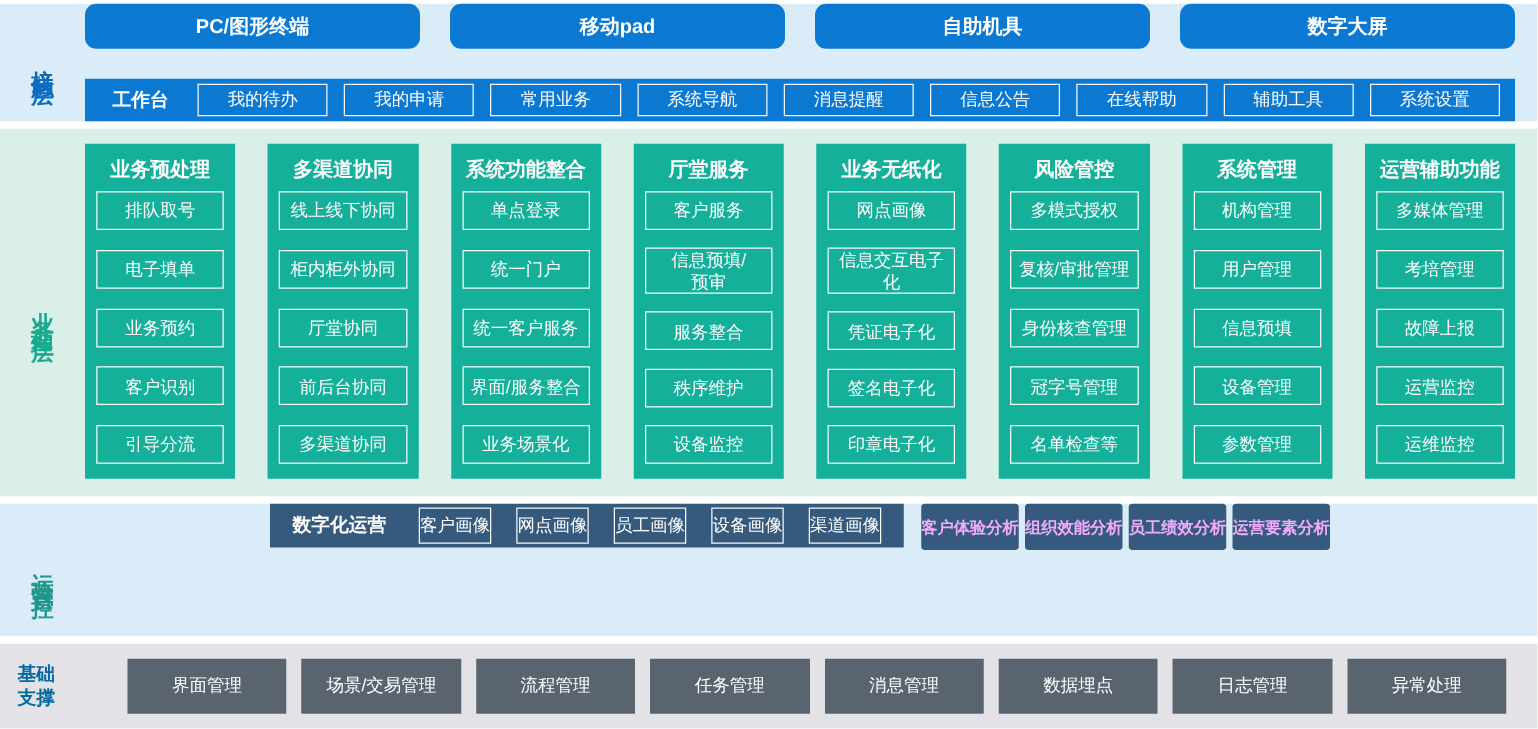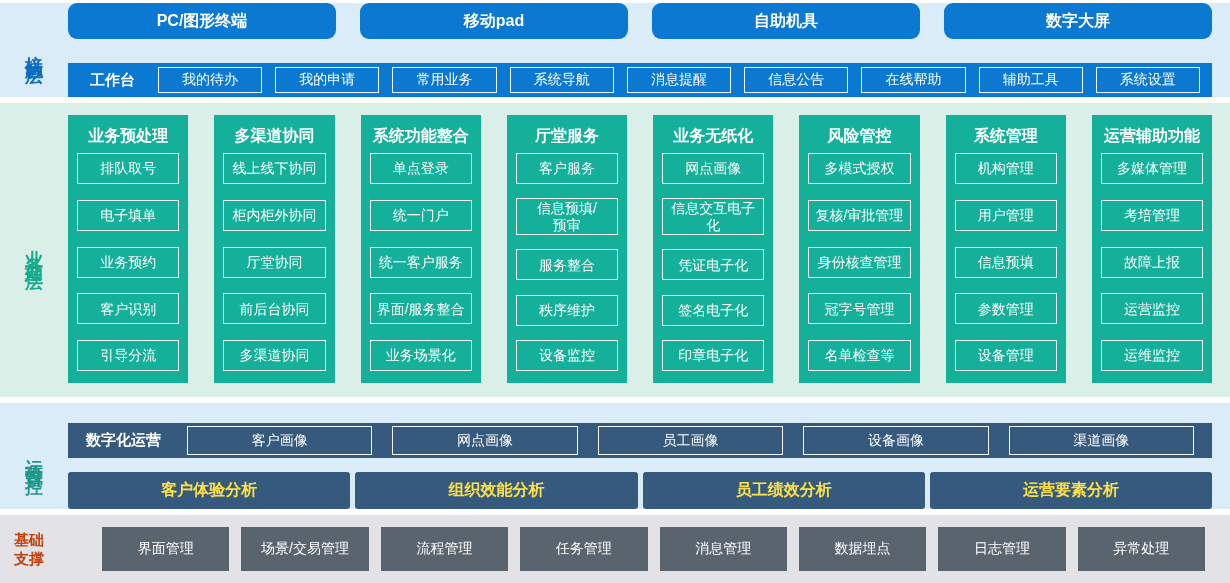--- a/index.html
+++ b/index.html
@@ -64,44 +64,44 @@
   .biz-item {
     min-height:31px; border:1px solid rgba(255,255,255,.95); color:#fff;
     font-size:14px; display:flex; align-items:center; justify-content:center;
     text-align:center; white-space:pre-line; line-height:1.15; padding:1px 2px;
   }
 
   
   .layer-ops { margin-top:6px; height:106px; background:#d9ecf7; }
   .ops-label { color:#1f978c; }
   .ops-body {
-    flex:1; padding:0 18px 0 0; display:flex; flex-direction:column;
-    justify-content:flex-end; gap:14px;
+    flex:1; padding:0 18px 0 0; display:flex; 
+    justify-content:center; gap:14px;
   }
   .digital-bar {
     background:#365a7d; height:35px; display:flex; align-items:center;
     padding:0 18px; gap:20px;
   }
   .digital-title { color:#fff; font-weight:bold; font-size:15px; white-space:nowrap; padding-right:6px; }
   .digital-item {
     flex:1; height:29px; border:1px solid rgba(255,255,255,.95); color:#fff;
     font-size:14px; display:flex; align-items:center; justify-content:center; white-space:nowrap;
   }
   .analysis-row { display:flex; gap:5px; height:37px; }
   .analysis-btn {
-    flex:1; background:#365a7d; border-radius:3px; color:#fde047;
-    font-weight:bold; font-size:16px;
+    flex:1; background:#365a7d; border-radius:3px; color:#f0abfc;
+    font-weight:bold; font-size:13px;
     display:flex; align-items:center; justify-content:center;
   }
 
   
   .layer-base { margin-top:6px; height:68px; background:#e2e2e7; align-items:center; }
   .base-label {
     width:58px; text-align:center; font-weight:bold; font-size:15px;
-    color:#c2410c; white-space:pre-line; line-height:1.3;
+    color:#0369a1; white-space:pre-line; line-height:1.3;
   }
   .base-row { flex:1; display:flex; gap:12px; height:44px; padding-right:25px;margin-left:44px; }
   .base-item {
     flex:1; background:#5a646f; color:#fff; font-size:14px;
     display:flex; align-items:center; justify-content:center; white-space:nowrap;
   }
 </style>
 </head>
 <body>
 
@@ -201,22 +201,22 @@
           <div class="biz-item">名单检查等</div>
         </div>
       </div>
 
       <div class="biz-col">
         <div class="biz-col-title">系统管理</div>
         <div class="biz-items">
           <div class="biz-item">机构管理</div>
           <div class="biz-item">用户管理</div>
           <div class="biz-item">信息预填</div>
+          <div class="biz-item">设备管理</div>
           <div class="biz-item">参数管理</div>
-          <div class="biz-item">设备管理</div>
         </div>
       </div>
 
       <div class="biz-col">
         <div class="biz-col-title">运营辅助功能</div>
         <div class="biz-items">
           <div class="biz-item">多媒体管理</div>
           <div class="biz-item">考培管理</div>
           <div class="biz-item">故障上报</div>
           <div class="biz-item">运营监控</div>

